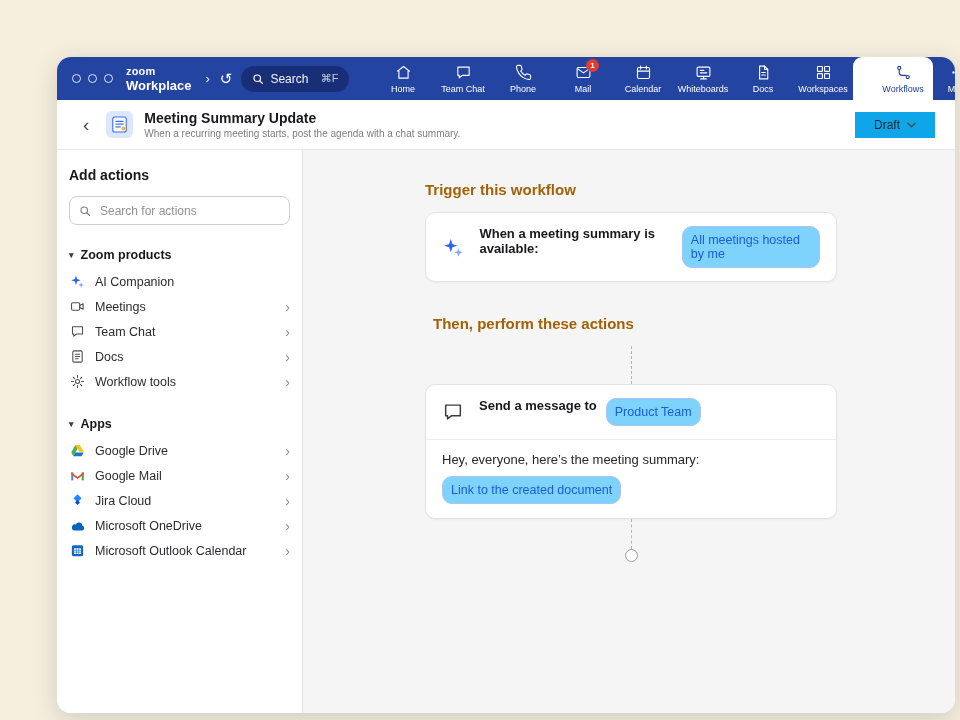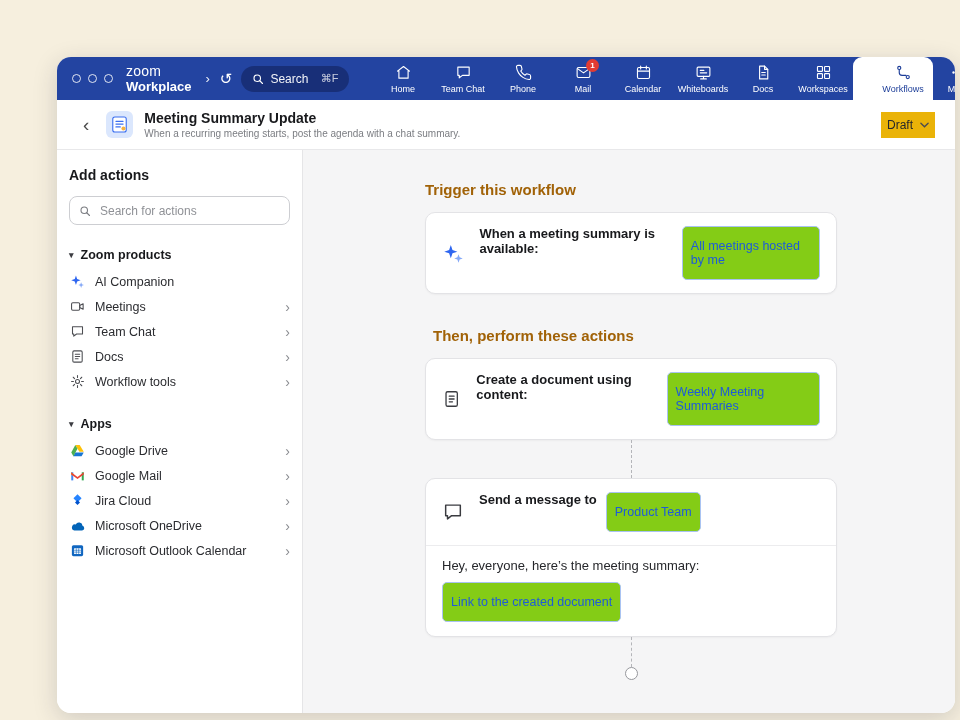--- a/index.html
+++ b/index.html
@@ -6,21 +6,21 @@
   body{width:960px;height:720px;background:#f6efde;font-family:"Liberation Sans",sans-serif;overflow:hidden;}
   .stage{position:relative;width:960px;height:720px;}
   .window{position:absolute;left:57px;top:57px;width:898px;height:656px;background:#fff;border-radius:14px;
           overflow:hidden;box-shadow:0 6px 24px rgba(40,40,60,.18);display:flex;flex-direction:column;}
 
   
   .topbar{height:43px;background:#2344a1;display:flex;align-items:center;flex-shrink:0;position:relative;}
   .win-controls{display:flex;gap:7px;margin-left:15px;}
   .win-dot{width:9px;height:9px;border:1.2px solid rgba(255,255,255,.85);border-radius:50%;box-sizing:border-box;}
   .logo{margin-left:13px;color:#fff;line-height:1;display:flex;flex-direction:column;}
-  .logo .z{font-size:14px;font-weight:normal;letter-spacing:.2px;}
+  .logo .z{font-size:11px;font-weight:bold;letter-spacing:.2px;}
   .logo .w{font-size:13px;font-weight:bold;margin-top:2px;}
   .tb-chev{color:rgba(255,255,255,.9);margin-left:14px;font-size:13px;}
   .tb-history{color:#fff;margin-left:10px;font-size:15px;line-height:1;}
   .searchpill{margin-left:9px;background:rgba(10,22,70,.45);border-radius:14px;height:26px;display:flex;align-items:center;
               padding:0 11px;gap:6px;width:86px;color:#fff;cursor:pointer;}
   .searchpill .ph{font-size:12px;color:rgba(255,255,255,.95);flex:1;}
   .searchpill .kbd{font-size:11px;color:rgba(255,255,255,.75);}
   .nav{display:flex;margin-left:auto;margin-right:-28px;height:100%;align-items:stretch;}
   .nav-item{width:60px;display:flex;flex-direction:column;align-items:center;justify-content:center;gap:3px;
             color:#fff;position:relative;cursor:pointer;flex-shrink:0;}
@@ -30,21 +30,21 @@
   .badge{position:absolute;top:2px;left:33px;background:#e23b32;color:#fff;font-size:8px;min-width:13px;height:13px;
          border-radius:8px;display:flex;align-items:center;justify-content:center;font-weight:bold;padding:0 2px;box-sizing:border-box;}
 
   
   .header{height:49px;background:#fff;border-bottom:1px solid #e8e8ea;display:flex;align-items:center;flex-shrink:0;}
   .back-btn{margin-left:26px;color:#4a4a4a;font-size:19px;line-height:1;cursor:pointer;}
   .flow-icon{width:27px;height:27px;margin-left:17px;border-radius:6px;background:#dbe7fd;display:flex;align-items:center;justify-content:center;}
   .titles{margin-left:11px;display:flex;flex-direction:column;}
   .page-title{font-size:14px;font-weight:bold;color:#18191c;}
   .page-subtitle{font-size:10px;color:#7b7d82;margin-top:2px;}
-  .draft-pill{margin-left:auto;margin-right:20px;background:#eab308;border-radius:0;padding:6px 6px;font-size:12px;
+  .draft-pill{margin-left:auto;margin-right:20px;background:#0ea5e9;border-radius:0;padding:6px 19px;font-size:12px;
               color:#26272b;display:flex;gap:7px;align-items:center;cursor:pointer;}
 
   
   .bodyrow{flex:1;display:flex;min-height:0;}
   .sidebar{width:246px;background:#fff;border-right:1px solid #e5e5e7;padding:14px 12px;box-sizing:border-box;overflow:hidden;flex-shrink:0;}
   .sb-title{font-size:14px;font-weight:bold;color:#18191c;margin:3px 0 13px;}
   .sb-search{display:flex;align-items:center;gap:7px;border:1px solid #cdced2;border-radius:8px;height:29px;padding:0 9px;box-sizing:border-box;background:#fff;}
   .sb-search input{border:none;outline:none;font-size:12px;flex:1;color:#26272b;font-family:"Liberation Sans",sans-serif;background:transparent;min-width:0;}
   .sb-search input::placeholder{color:#8f9196;}
   .sb-section{margin-top:20px;}
@@ -58,22 +58,22 @@
   .canvas{flex:1;background:#f5f5f6;overflow:hidden;}
   .flow-col{width:412px;margin-left:122px;display:flex;flex-direction:column;}
   .flow-h{font-size:15px;font-weight:bold;color:#a16207;}
   .h-trigger{margin:31px 0 14px;}
   .h-actions{margin:33px 8px 14px;}
   .card{background:#fff;border:1px solid #e3e3e6;border-radius:10px;box-shadow:0 1px 2px rgba(0,0,0,.04);cursor:pointer;}
   .card-row{display:flex;align-items:center;gap:15px;padding:13px 16px;}
   .card-col{display:flex;flex-direction:row;gap:7px;}
   .card-text{font-size:13px;font-weight:bold;color:#18191c;}
   .inline-row{display:flex;gap:9px;flex-wrap:wrap;}
-  .chip{display:inline-block;background:#84cc16;border:1px solid #a9c3f2;color:#1d5bd8;font-size:12.5px;
-        padding:12px 8px;border-radius:5px;cursor:pointer;width:fit-content;}
+  .chip{display:inline-block;background:#7dd3fc;border:1px solid #a9c3f2;color:#1d5bd8;font-size:12.5px;
+        padding:6px 8px;border-radius:10px;cursor:pointer;width:fit-content;}
   .divider{height:1px;background:#ececee;}
   .card-body{padding:12px 16px 14px;}
   .body-text{font-size:13px;color:#26272b;margin-bottom:9px;}
   .connector{width:0;border-left:1px dashed #b4b5b9;margin:0 auto;}
   .conn-a{height:38px;}
   .conn-b{height:30px;}
   .end-circle{width:11px;height:11px;border:1.5px solid #97989d;border-radius:50%;background:#fff;margin:0 auto;box-sizing:content-box;cursor:pointer;}
   svg{display:block;}
 </style>
 </head>
@@ -343,32 +343,20 @@
                 </svg>
               <div class="card-col">
                 <span class="card-text">When a meeting summary is available:</span>
                 <span class="chip">All meetings hosted by me</span>
               </div>
             </div>
           </div>
 
           <div class="flow-h h-actions">Then, perform these actions</div>
 
-          <div class="card">
-            <div class="card-row">
-              <svg width="22" height="22" viewBox="0 0 24 24" fill="none" stroke="#3a3b40" stroke-width="1.6" stroke-linecap="round">
-                  <rect x="5" y="3" width="14" height="18" rx="2"></rect>
-                  <path d="M9 8.5h6M9 12h6M9 15.5h4"></path>
-                </svg>
-              <div class="card-col">
-                <span class="card-text">Create a document using content:</span>
-                <span class="chip">Weekly Meeting Summaries</span>
-              </div>
-            </div>
-          </div>
 
           <div class="connector conn-a"></div>
 
           <div class="card">
             <div class="card-row">
               <svg width="22" height="22" viewBox="0 0 24 24" fill="none" stroke="#3a3b40" stroke-width="1.6" stroke-linejoin="round">
                   <path d="M4 4.5h16v11.5h-9.5L6 19.5v-3.5H4z"></path>
                 </svg>
               <div class="inline-row">
                 <span class="card-text">Send a message to</span>

